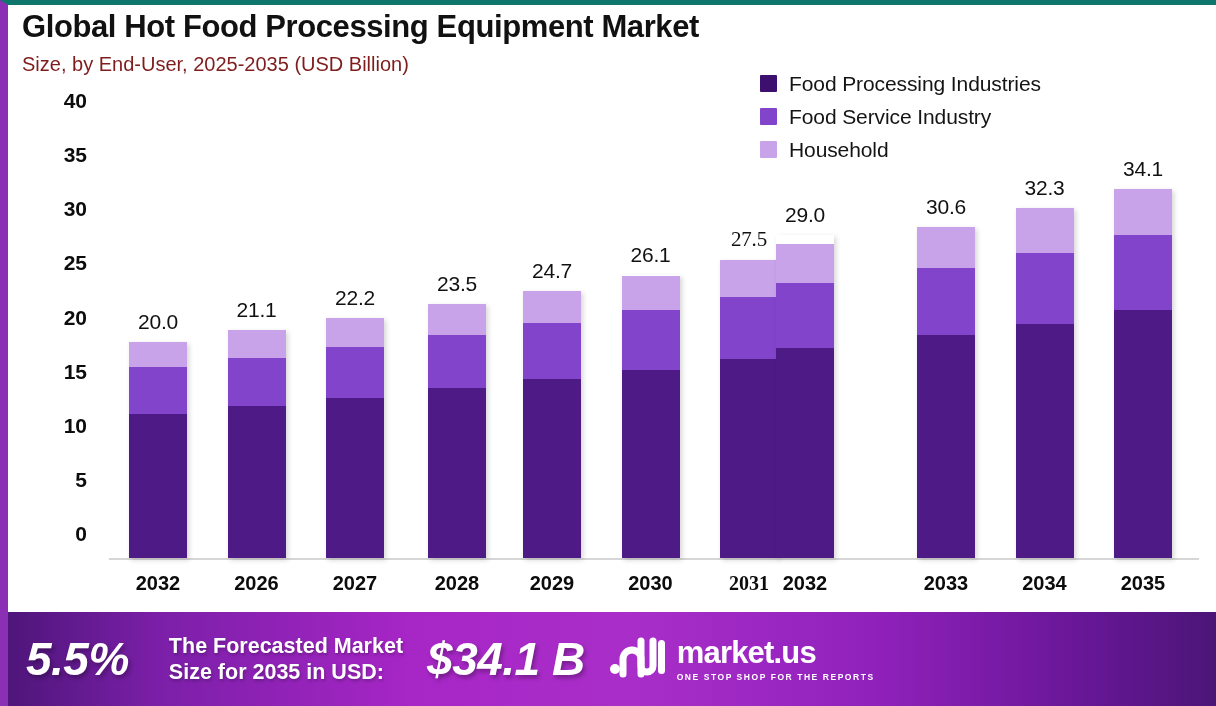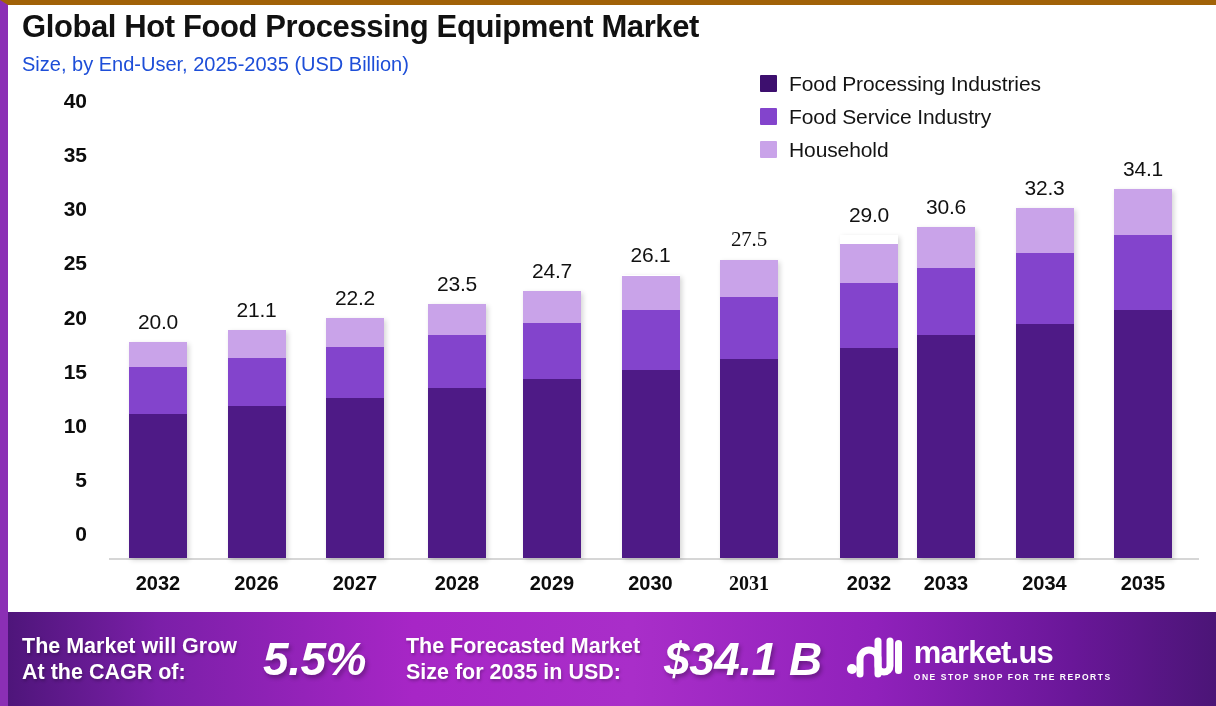--- a/index.html
+++ b/index.html
@@ -12,21 +12,21 @@
     -webkit-font-smoothing: antialiased;
   }
 
   #page {
     position: relative;
     width: 1216px;
     height: 706px;
     background: #ffffff;
     overflow: hidden;
     box-sizing: border-box;
-    border-top: 5px solid #a16207;
+    border-top: 5px solid #0f766e;
     border-left: 8px solid #8b2fb5;
   }
 
   
   #header {
     position: absolute;
     left: 14px;
     top: 5px;
     width: 1180px;
   }
@@ -35,21 +35,21 @@
     font-weight: bold;
     color: #111111;
     letter-spacing: -0.4px;
     line-height: 1.1;
     margin: 0;
     white-space: nowrap;
   }
   #chart-subtitle {
     font-size: 20px;
     font-weight: normal;
-    color: #1d4ed8;
+    color: #7f1d1d;
     margin: 9px 0 0 0;
     letter-spacing: 0px;
     white-space: nowrap;
   }
 
   
   #legend {
     position: absolute;
     left: 752px;
     top: 62px;
@@ -295,21 +295,21 @@
         </div>
         <div class="bar-group" style="left: 617px; width: 58px; height: 297.688px; font-family: Liberation Serif, serif;">
           <div class="bar" style="height: 100%;">
             <div class="seg" style="height: 36.805px; background: rgb(201, 163, 233);"></div>
             <div class="seg" style="height: 61.7025px; background: rgb(131, 68, 204);"></div>
             <div class="seg" style="height: 199.18px; background: rgb(78, 26, 134);"></div>
           </div>
           <div class="bar-value" style="bottom: calc(100% + 8px);">27.5</div>
           <div class="xtick">2031</div>
         </div>
-        <div class="bar-group" style="left: 737px; width: 58px; height: 323px;">
+        <div class="bar-group" style="left: 673px; width: 58px; height: 323px;">
           <div class="bar" style="height: 100%;">
             <div class="seg" style="height: 38.97px; background: rgb(201, 163, 233);"></div>
             <div class="seg" style="height: 64.95px; background: rgb(131, 68, 204);"></div>
             <div class="seg" style="height: 210.005px; background: rgb(78, 26, 134);"></div>
           </div>
           <div class="bar-value" style="bottom: calc(100% + 8px);">29.0</div>
           <div class="xtick">2032</div>
         </div>
         <div class="bar-group" style="left: 814px; width: 58px; height: 331.245px;">
           <div class="bar" style="height: 100%;">
@@ -335,24 +335,20 @@
             <div class="seg" style="height: 74.6925px; background: rgb(131, 68, 204);"></div>
             <div class="seg" style="height: 247.892px; background: rgb(78, 26, 134);"></div>
           </div>
           <div class="bar-value" style="bottom: calc(100% + 8px);">34.1</div>
           <div class="xtick">2035</div>
         </div>
       </div>
   </div>
 
   <div id="footer">
-    <div id="cagr-caption" class="footer-caption">
-      <div>The Market will Grow</div>
-      <div>At the CAGR of:</div>
-    </div>
     <div id="cagr-value" class="footer-big">5.5%</div>
 
     <div id="forecast-caption" class="footer-caption">
       <div>The Forecasted Market</div>
       <div>Size for 2035 in USD:</div>
     </div>
     <div id="forecast-value" class="footer-big">$34.1 B</div>
 
     <div id="brand-logo">
       <span id="brand-mark">

